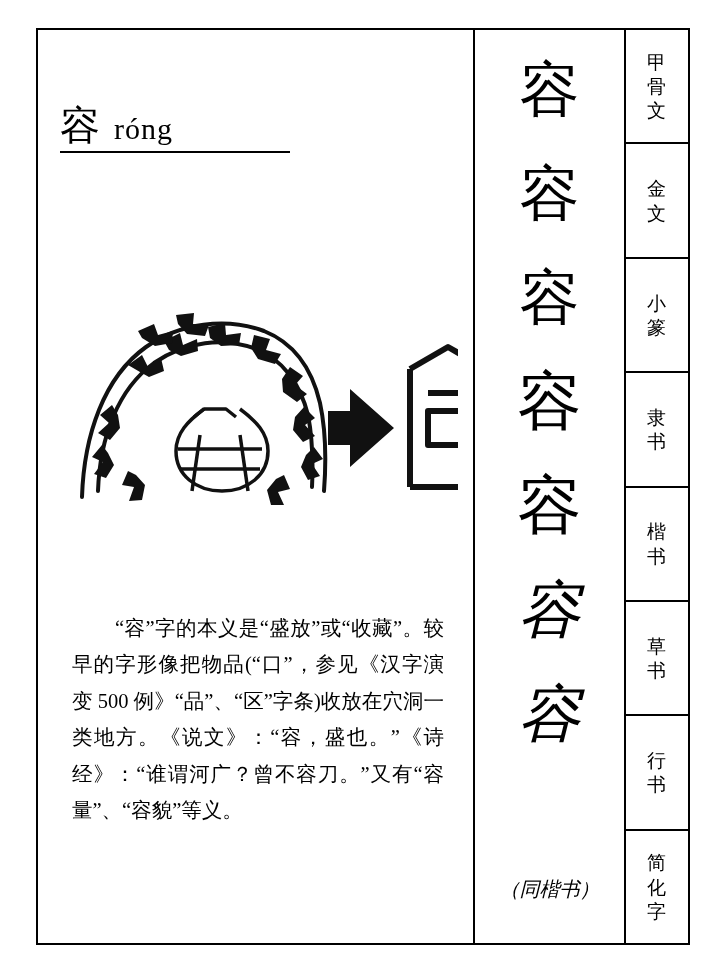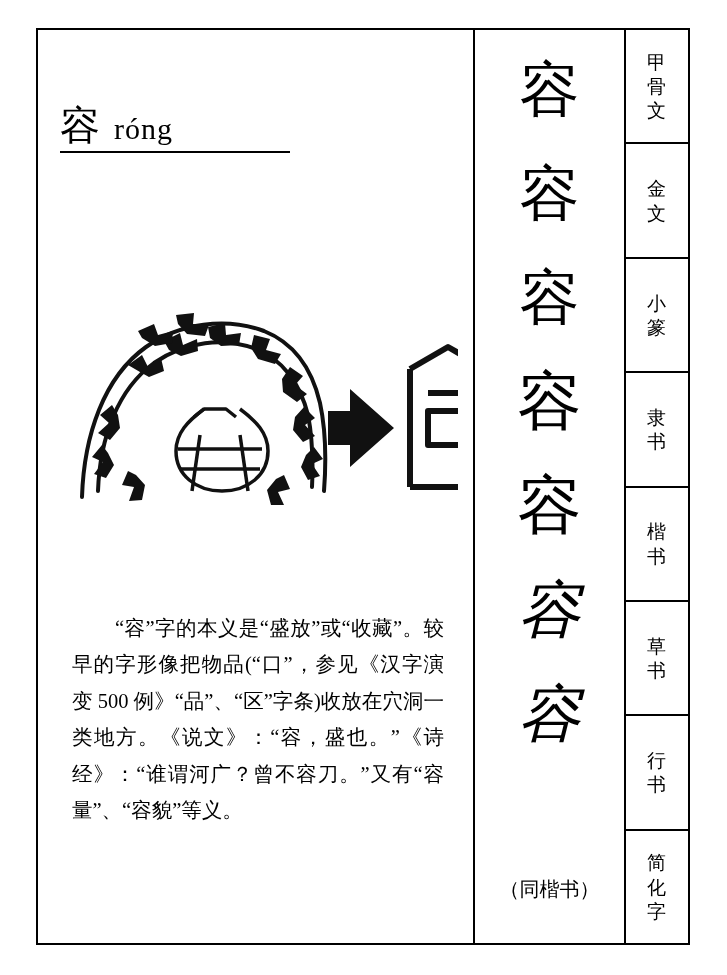--- a/index.html
+++ b/index.html
@@ -123,20 +123,21 @@
   .glyph-stack .g.seal { font-size: 60px; }
   .glyph-stack .g.cursive { font-style: italic; font-size: 62px; }
   .glyph-note {
     position: absolute;
     bottom: 40px;
     left: 0;
     width: 100%;
     text-align: center;
     font-size: 20px;
     font-family: "DejaVu Serif", serif;
+    font-style: italic;
   }
 
   
   .labels {
     position: relative;
     width: 62px;
     height: 100%;
     display: flex;
     flex-direction: column;
   }

